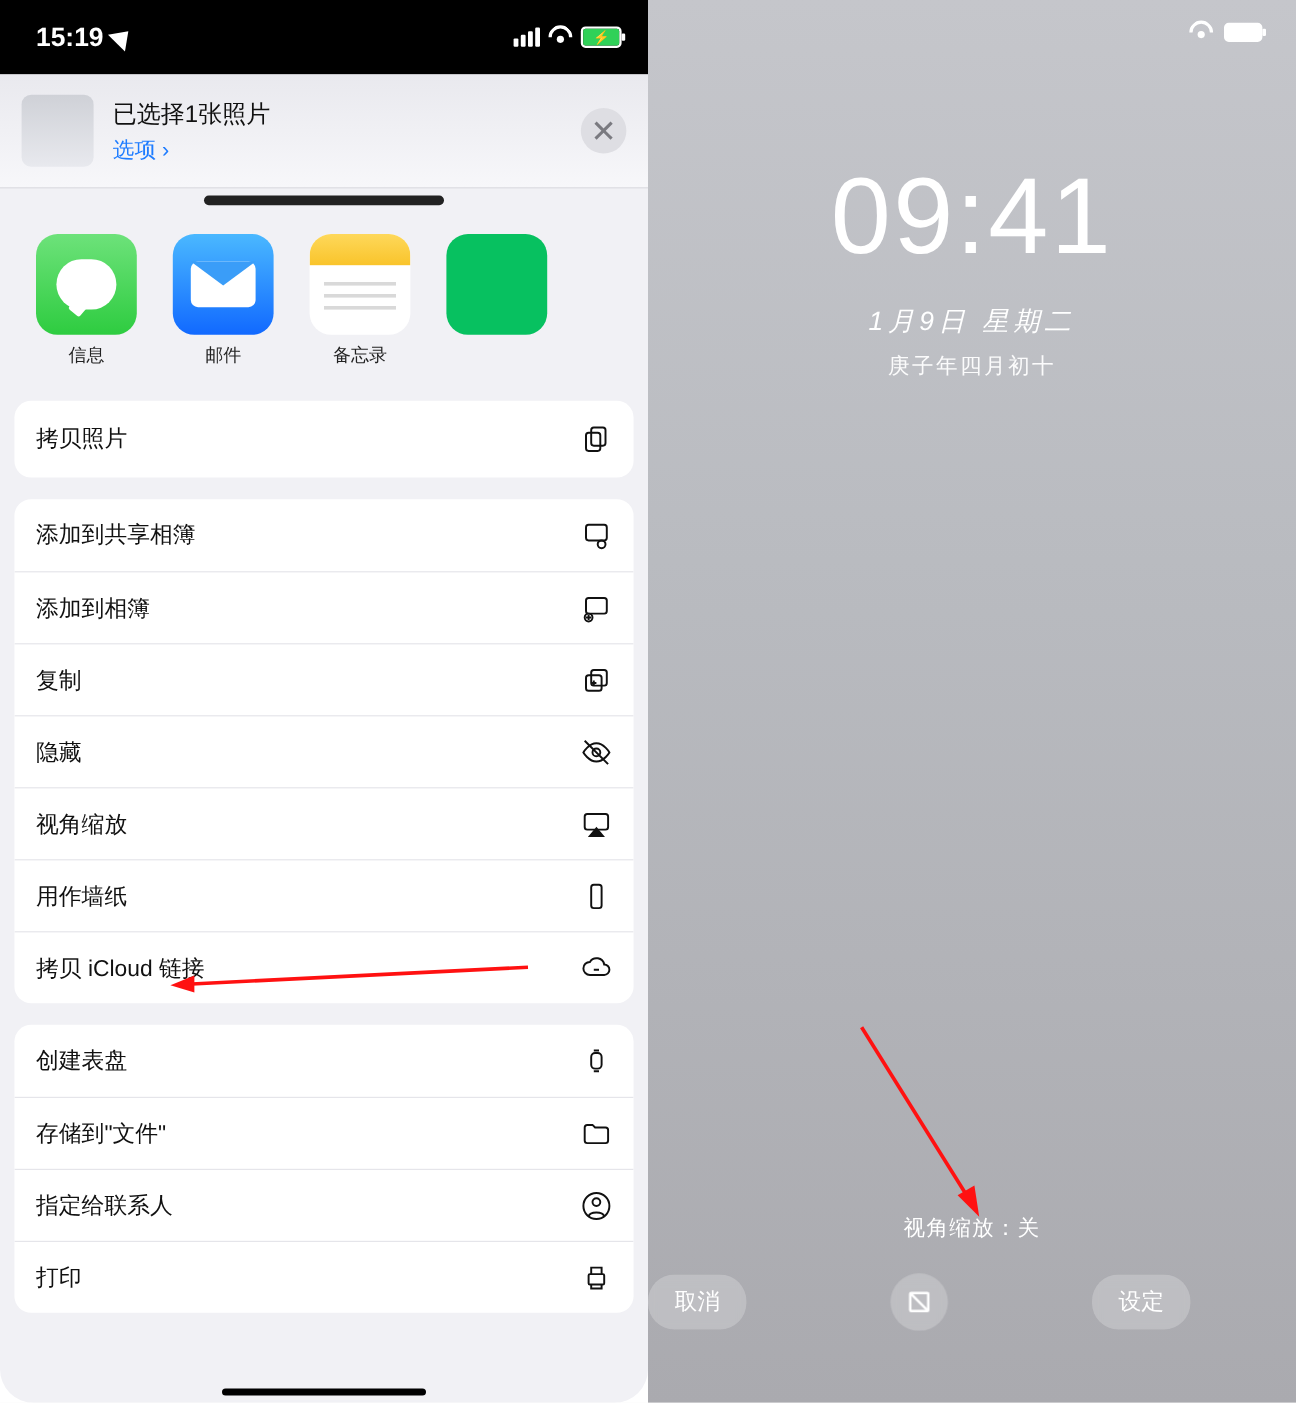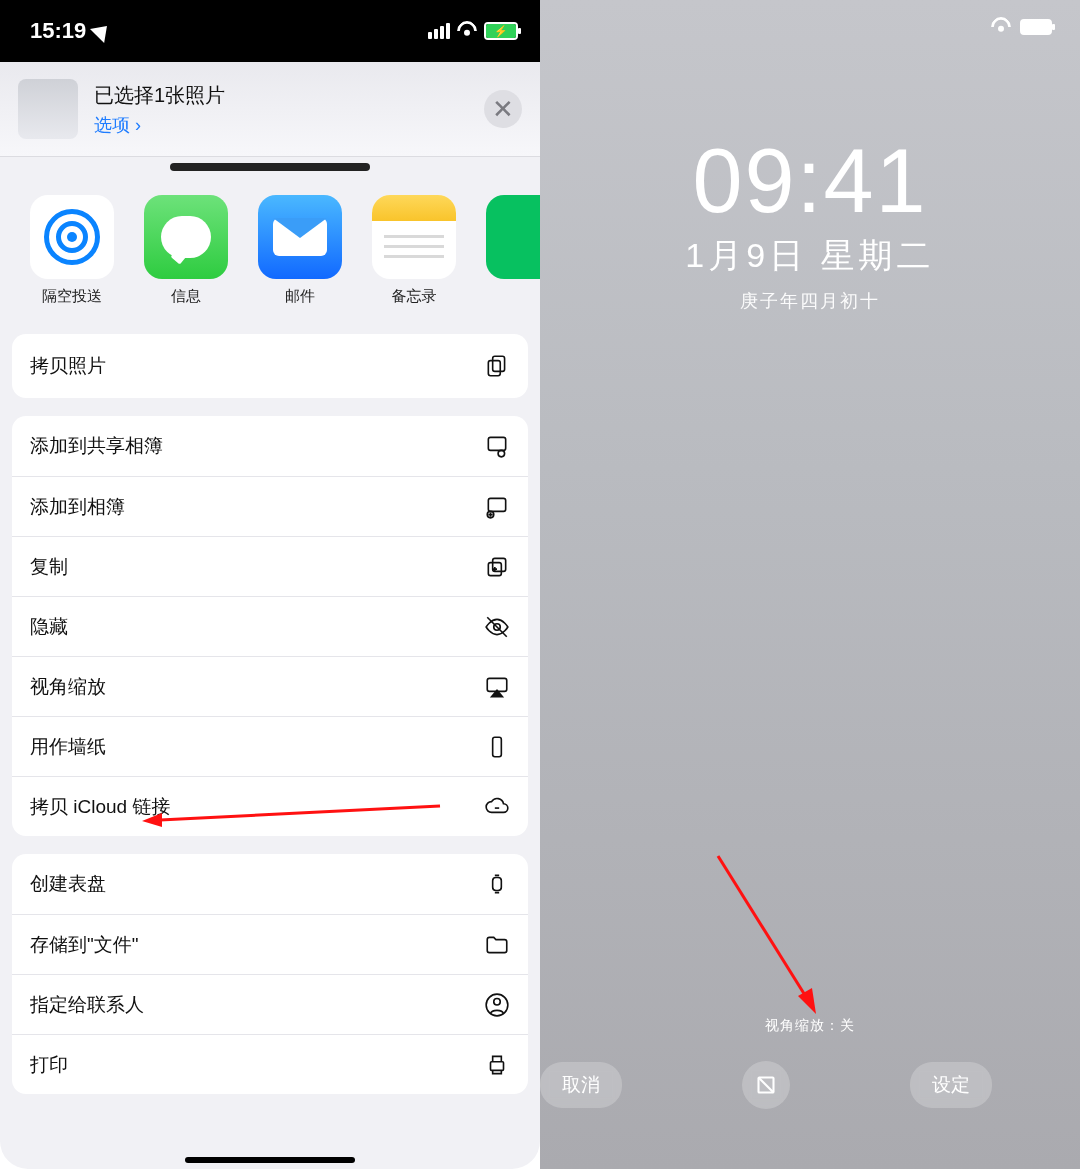--- a/index.html
+++ b/index.html
@@ -114,24 +114,24 @@
   }
   .right .status-r{
     position:absolute;top:16px;right:28px;
     display:flex;gap:8px;align-items:center;
   }
   .wifi-w{color:#fff;}
   .batt-w{width:32px;height:16px;border:2px solid #fff;border-radius:4px;position:relative;background:#fff;}
   .batt-w::after{content:"";position:absolute;right:-5px;top:3px;width:3px;height:6px;background:#fff;border-radius:1px;}
   
   .clock{font-size:90px;font-weight:200;letter-spacing:2px;margin-top:130px;text-align:center;}
-  .date{font-size:34px;margin-top:0;letter-spacing:4px;}
+  .date{font-size:22px;margin-top:20px;letter-spacing:4px;font-style:italic;}
   .lunar{font-size:18px;margin-top:10px;opacity:.95;letter-spacing:2px;}
   
-  .persp{position:absolute;bottom:134px;font-size:14px;color:#fff;letter-spacing:1px;}
+  .persp{position:absolute;bottom:134px;font-size:18px;color:#fff;letter-spacing:1px;}
   
   .pill-row{position:absolute;bottom:60px;left:0;right:0;display:flex;align-items:center;justify-content:flex-start;gap:120px;}
   .pill{background:rgba(255,255,255,.22);backdrop-filter:blur(4px);padding:10px 22px;border-radius:22px;font-size:19px;}
   .pill.round{width:48px;height:48px;border-radius:50%;padding:0;display:flex;align-items:center;justify-content:center;}
   .pill.round svg{width:20px;height:20px;stroke:#fff;fill:none;stroke-width:2.5;}
   
 </style>
 </head>
 <body>
 
@@ -163,28 +163,20 @@
       <div class="t2">选项 ›</div>
     </div>
     <div class="close-btn">✕</div>
   </div>
 
   <div class="strip">
       <div class="mini"></div>
     </div>
 
   <div class="app-row">
-    <div class="app">
-      <div class="app-ic airdrop-bg">
-          <span class="airdrop-rings">
-            <span></span>
-          </span>
-        </div>
-      <div class="app-label">隔空投送</div>
-    </div>
     <div class="app">
       <div class="app-ic msg-bg">
           <span class="bubble"></span>
         </div>
       <div class="app-label">信息</div>
     </div>
     <div class="app">
       <div class="app-ic mail-bg">
           <span class="env"></span>
         </div>

